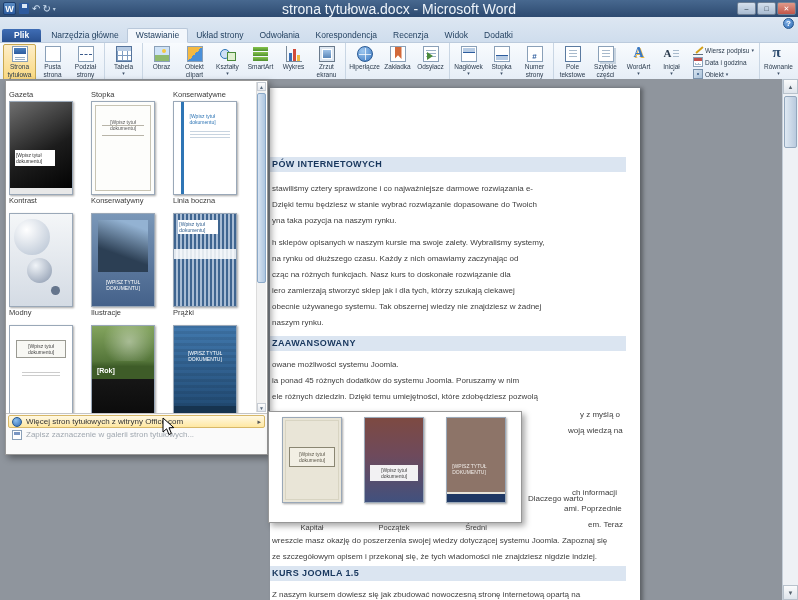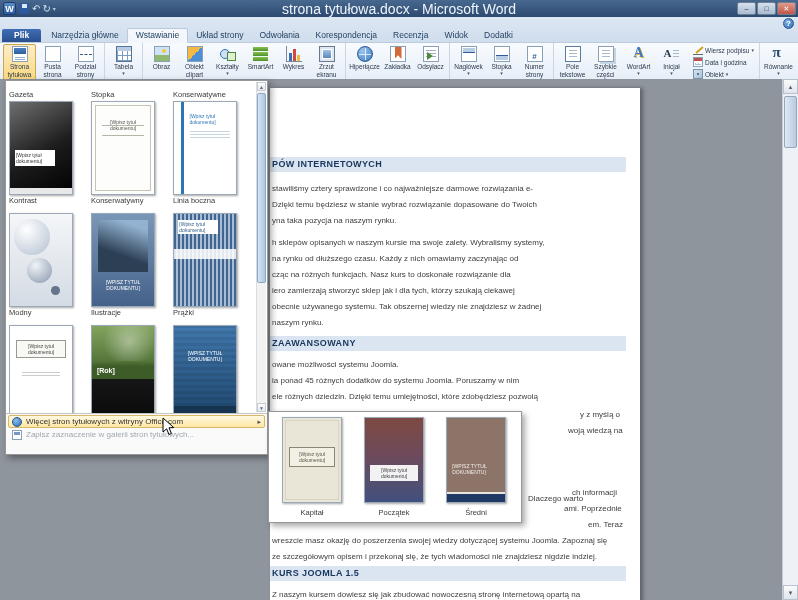--- a/index.html
+++ b/index.html
@@ -124,21 +124,21 @@
 .mi-delete-page{background:#fff;border:1px solid #8aa0b8}
 .mi-delete-page::after{content:"✕";position:absolute;right:-2px;bottom:-3px;font-size:6px;font-weight:bold;color:#c0392b}
 .mi-save-selection{background:#fff;border:1px solid #8aa0b8}
 .mi-save-selection::before{content:"";position:absolute;left:1px;right:1px;top:1px;height:3px;background:#7a96c2}
 .gmenu-item .sub{margin-left:auto;font-size:7px;color:#555}
 
 
 #flyout{position:absolute;left:268px;top:411px;width:254px;height:112px;background:#fff;border:1px solid #979797;box-shadow:3px 3px 6px rgba(0,0,0,.35);z-index:30;display:flex;padding:5px 8px;gap:12px}
 .fitem{width:70px;display:flex;flex-direction:column;align-items:center}
 .fitem .thumb{width:60px;height:86px}
-.flabel{font-size:7.5px;color:#3a3a3a;margin-top:5px;white-space:nowrap}
+.flabel{font-size:7.5px;color:#3a3a3a;margin-top:20px;white-space:nowrap}
 
 
 .t-conservative{background:#fdfdfb}
 .t-conservative::before{content:"";position:absolute;inset:3px;border:1px solid #c8c4b4}
 .t-conservative .ttext{top:18%;left:10%;right:10%;text-align:center;color:#555}
 .t-conservative::after{content:"";position:absolute;left:16%;right:16%;top:36%;height:1px;background:#b8b4a8;box-shadow:0 -10px 0 #b8b4a8}
 .t-contrast{background:linear-gradient(150deg,#6f6f6f,#1c1c1c 55%,#000)}
 .t-contrast::after{content:"";position:absolute;left:0;right:0;bottom:0;height:7%;background:#e8e8e8}
 .t-contrast .ttext{top:52%;left:8%;width:64%;background:#fff;color:#333;padding:2px 1px}
 .t-sideline{background:#fff}

